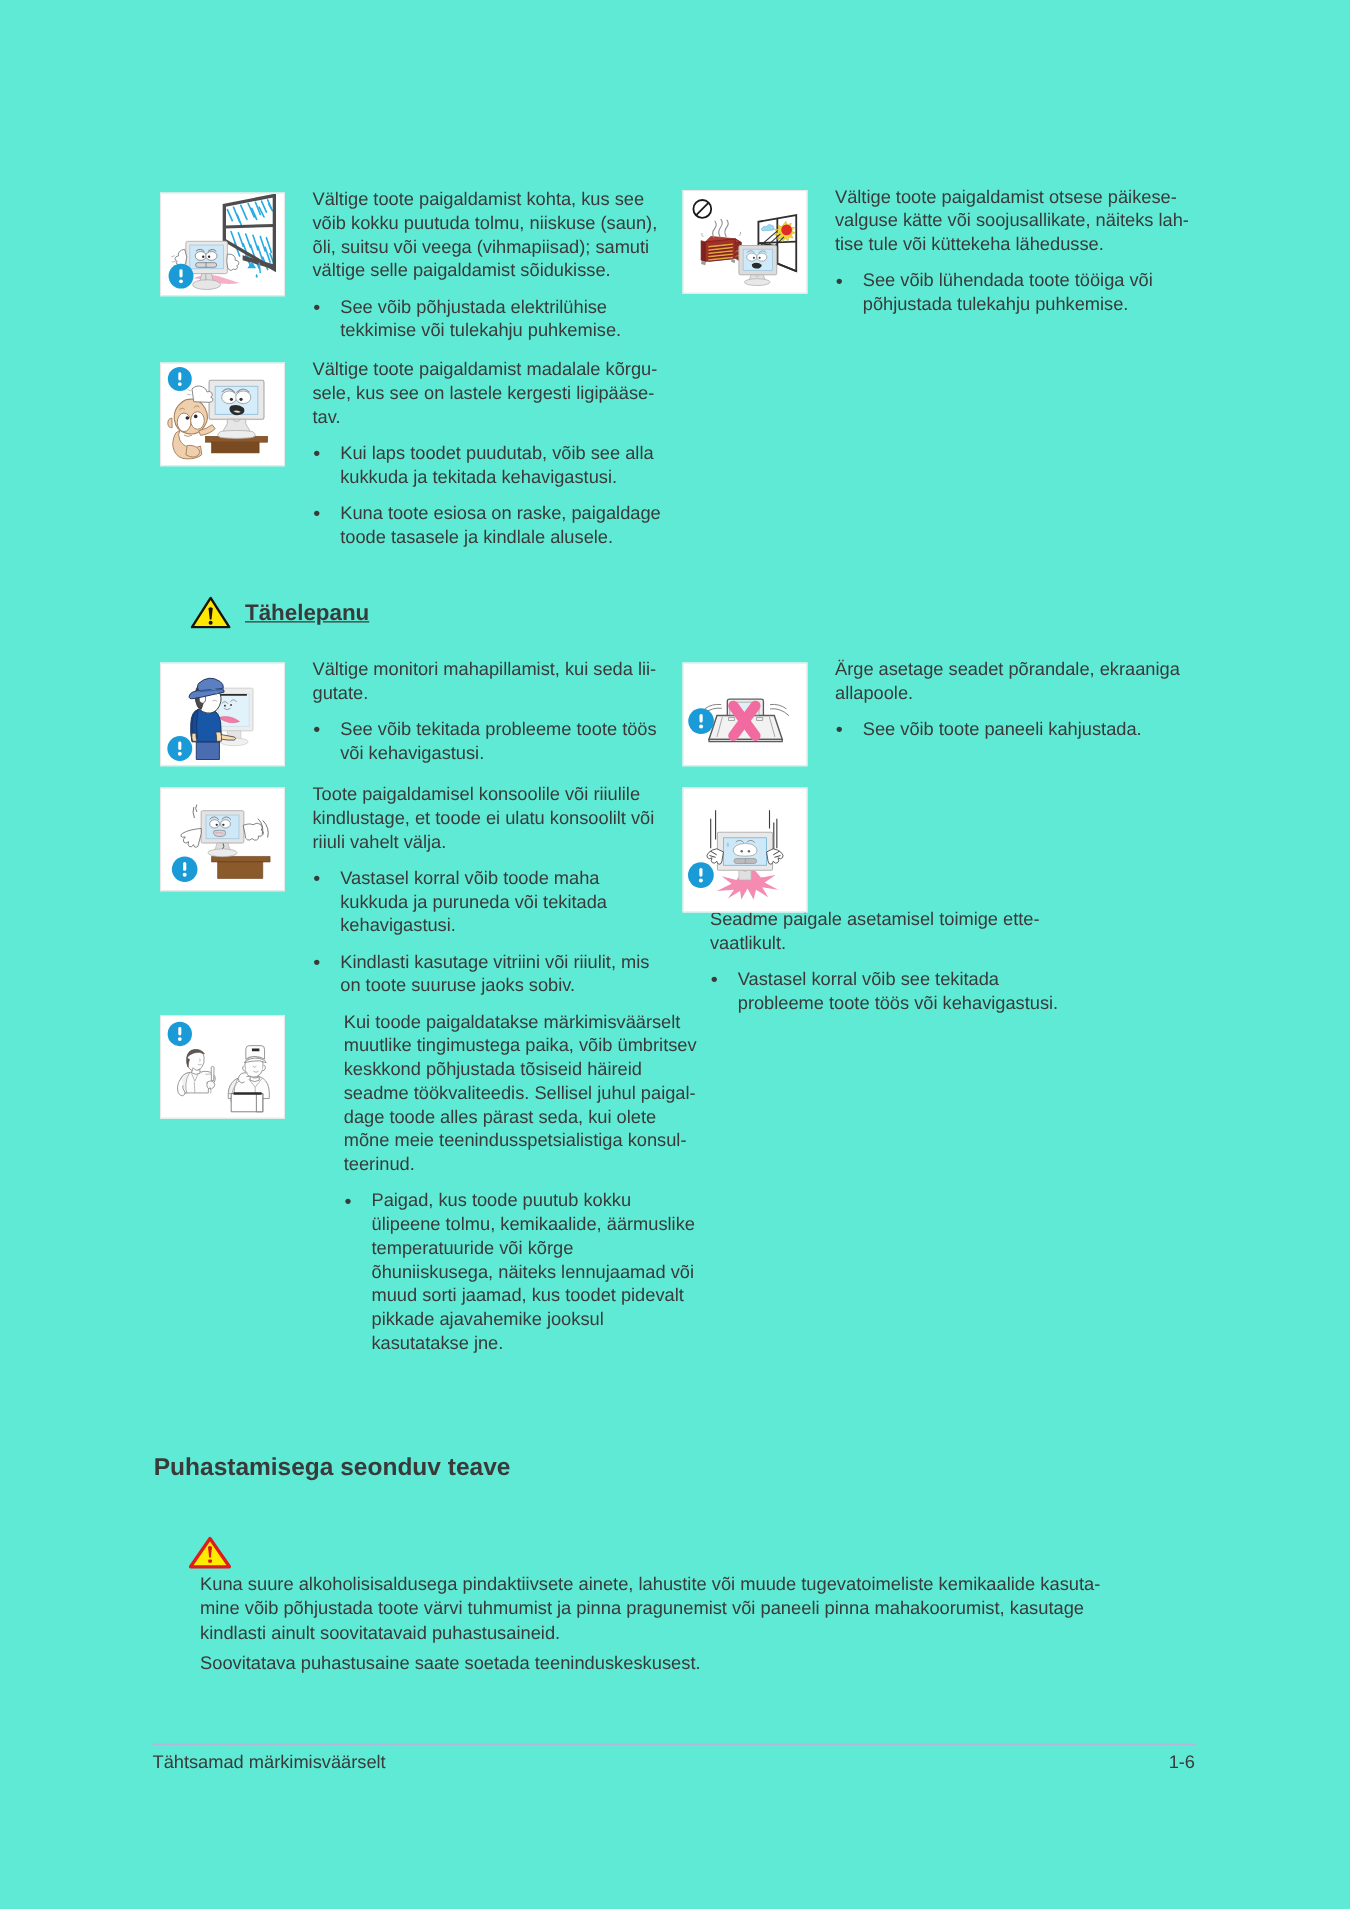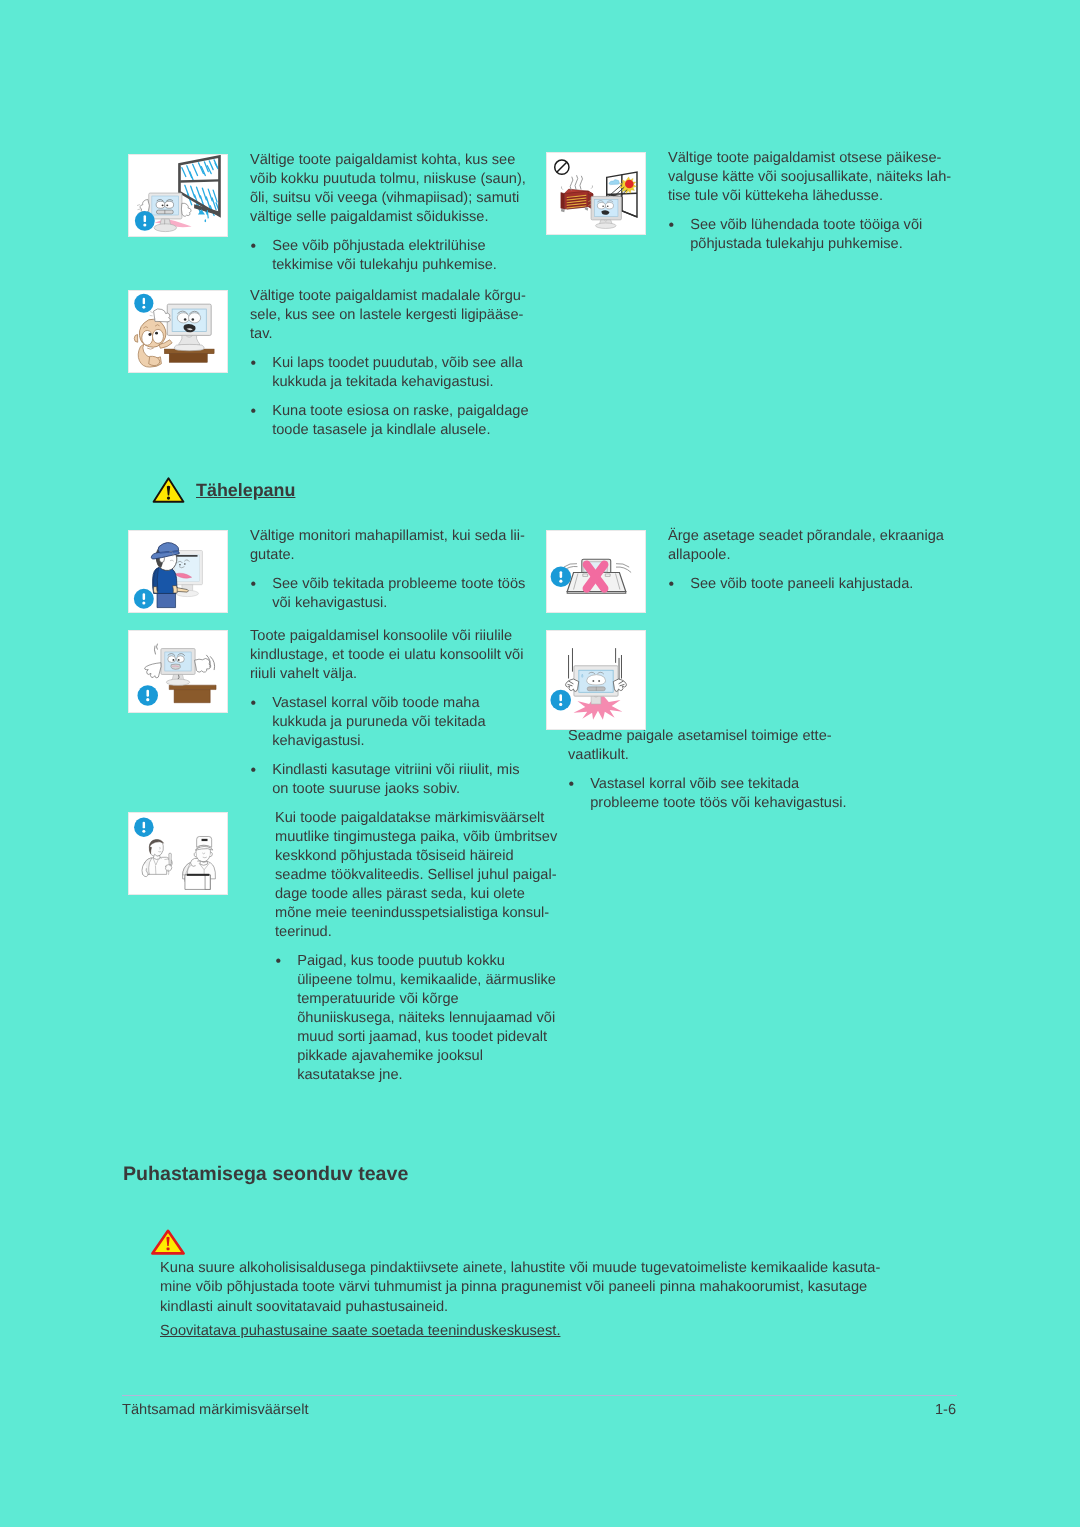--- a/index.html
+++ b/index.html
@@ -33,21 +33,21 @@
   .cautionhdr .ttl{font-size:17.9px;font-weight:bold;color:#3a3a3a;margin-left:11px;
                    line-height:19px;position:relative;top:-3px;text-decoration:underline;}
 
   
   .h2{font-size:19.6px;font-weight:bold;color:#3a3a3a;}
   .cleanrow{display:flex;align-items:flex-start;}
   .cleanrow .ctri{width:34px;height:26px;flex:0 0 34px;margin-top:15px;margin-left:28px;}
   .cleanrow .ctri svg{display:block;width:100%;height:100%;}
   .cleantxt{margin-left:37px;width:740px;}
   .cleantxt p{margin:0;font-size:14.65px;line-height:19.3px;color:#3a3a3a;}
-  .cleantxt p.second{margin-top:5px;text-decoration:underline;}
+  .cleantxt p.second{margin-top:5px;}
 
   
   .footrule{position:absolute;left:122px;top:1395px;width:835px;height:1.2px;background:#b5b5d8;}
   .footer{position:absolute;left:122px;top:1401px;width:834px;display:flex;
           justify-content:space-between;font-size:14.6px;color:#3a3a3a;line-height:19px;}
 </style>
 </head>
 <body>
 
 <div class="page">

